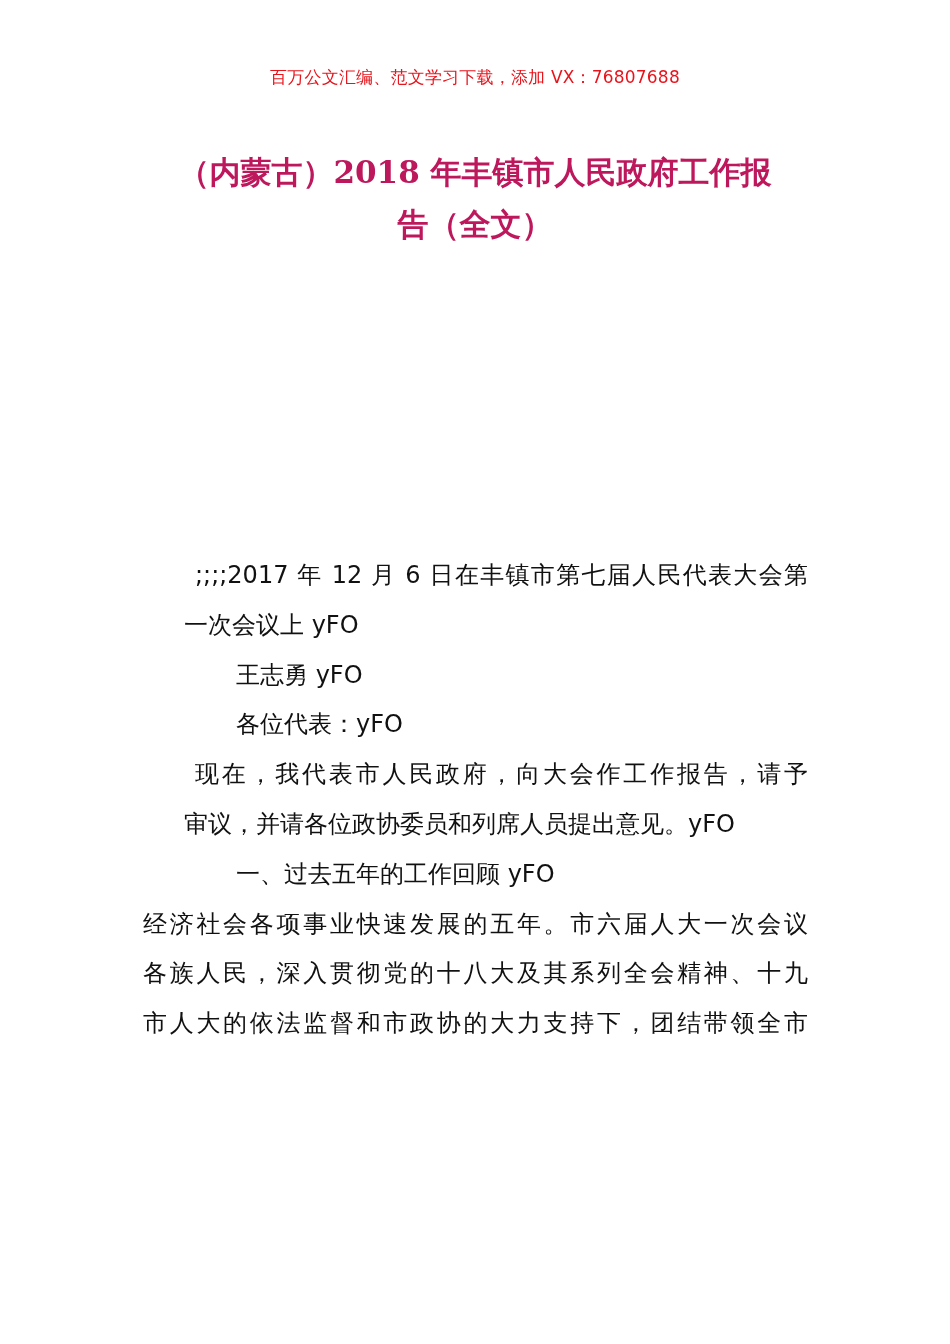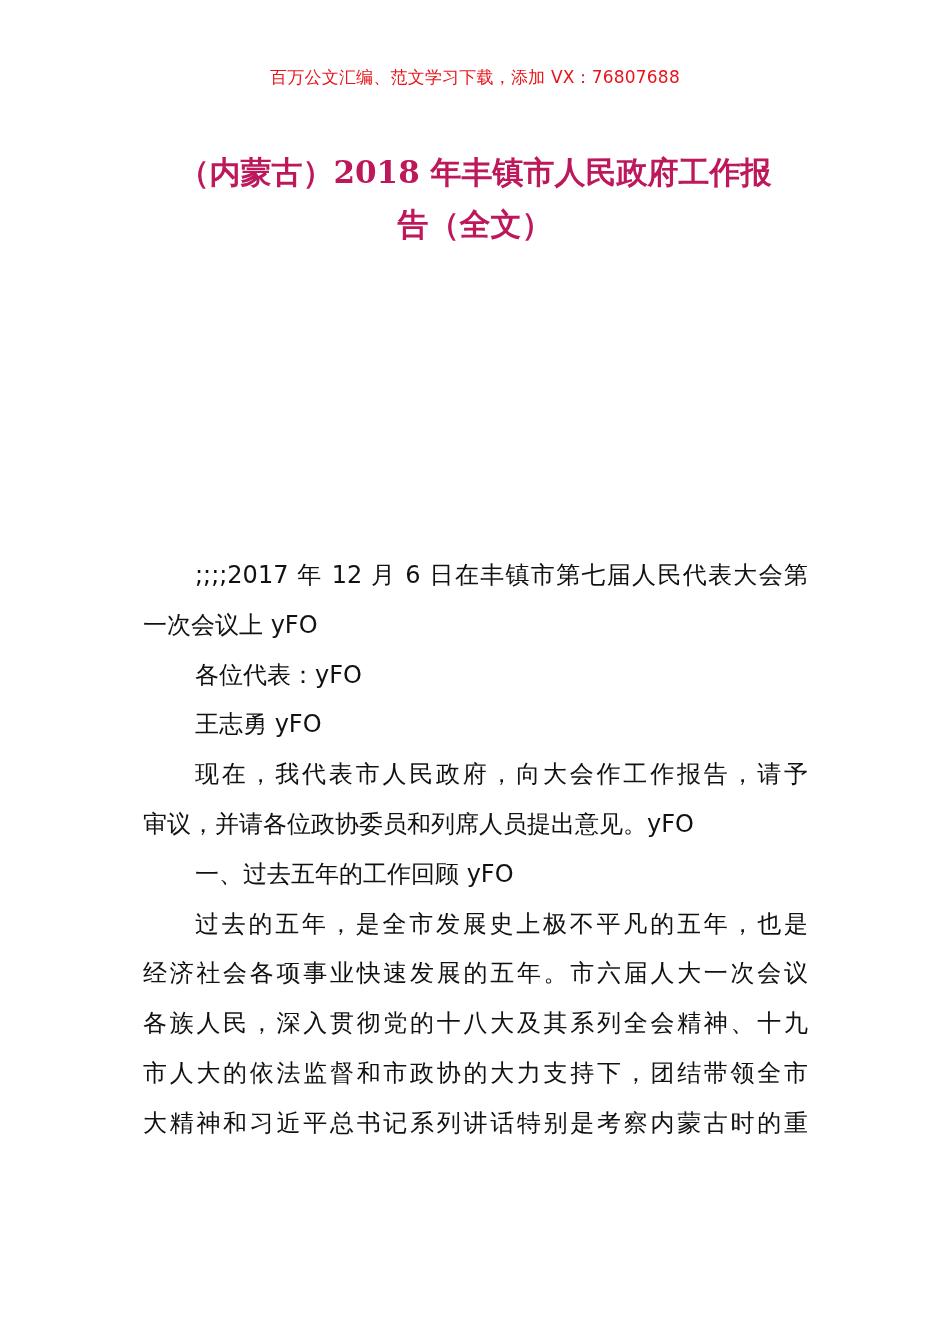--- a/index.html
+++ b/index.html
@@ -56,38 +56,37 @@
       text-align: justify;
       text-align-last: justify;
       height: 49.8px;
     }
     .line.indent {
       padding-left: 52px;
     }
     .line.left {
       text-align: center;
       text-align-last: left;
+      margin-left: 41px;
     }
   </style>
 </head>
 <body>
 
 <div class="header-note">百万公文汇编、范文学习下载，添加 VX：76807688</div>
 
 <div class="title">
   <span class="title-line">（内蒙古）2018 年丰镇市人民政府工作报</span>
   <span class="title-line">告（全文）</span>
 </div>
 
 <div class="body-text">
   <span class="line indent">;;;;2017 年 12 月 6 日在丰镇市第七届人民代表大会第</span>
   <span class="line left">一次会议上 yFO</span>
+  <span class="line indent left">王志勇 yFO</span>
   <span class="line indent left">各位代表：yFO</span>
-  <span class="line indent left">王志勇 yFO</span>
   <span class="line indent">现在，我代表市人民政府，向大会作工作报告，请予</span>
   <span class="line left">审议，并请各位政协委员和列席人员提出意见。yFO</span>
   <span class="line indent left">一、过去五年的工作回顾 yFO</span>
-  <span class="line indent">过去的五年，是全市发展史上极不平凡的五年，也是</span>
   <span class="line">经济社会各项事业快速发展的五年。市六届人大一次会议</span>
   <span class="line">各族人民，深入贯彻党的十八大及其系列全会精神、十九</span>
   <span class="line">市人大的依法监督和市政协的大力支持下，团结带领全市</span>
-  <span class="line">大精神和习近平总书记系列讲话特别是考察内蒙古时的重</span>
 </div>
 
 </body></html>

